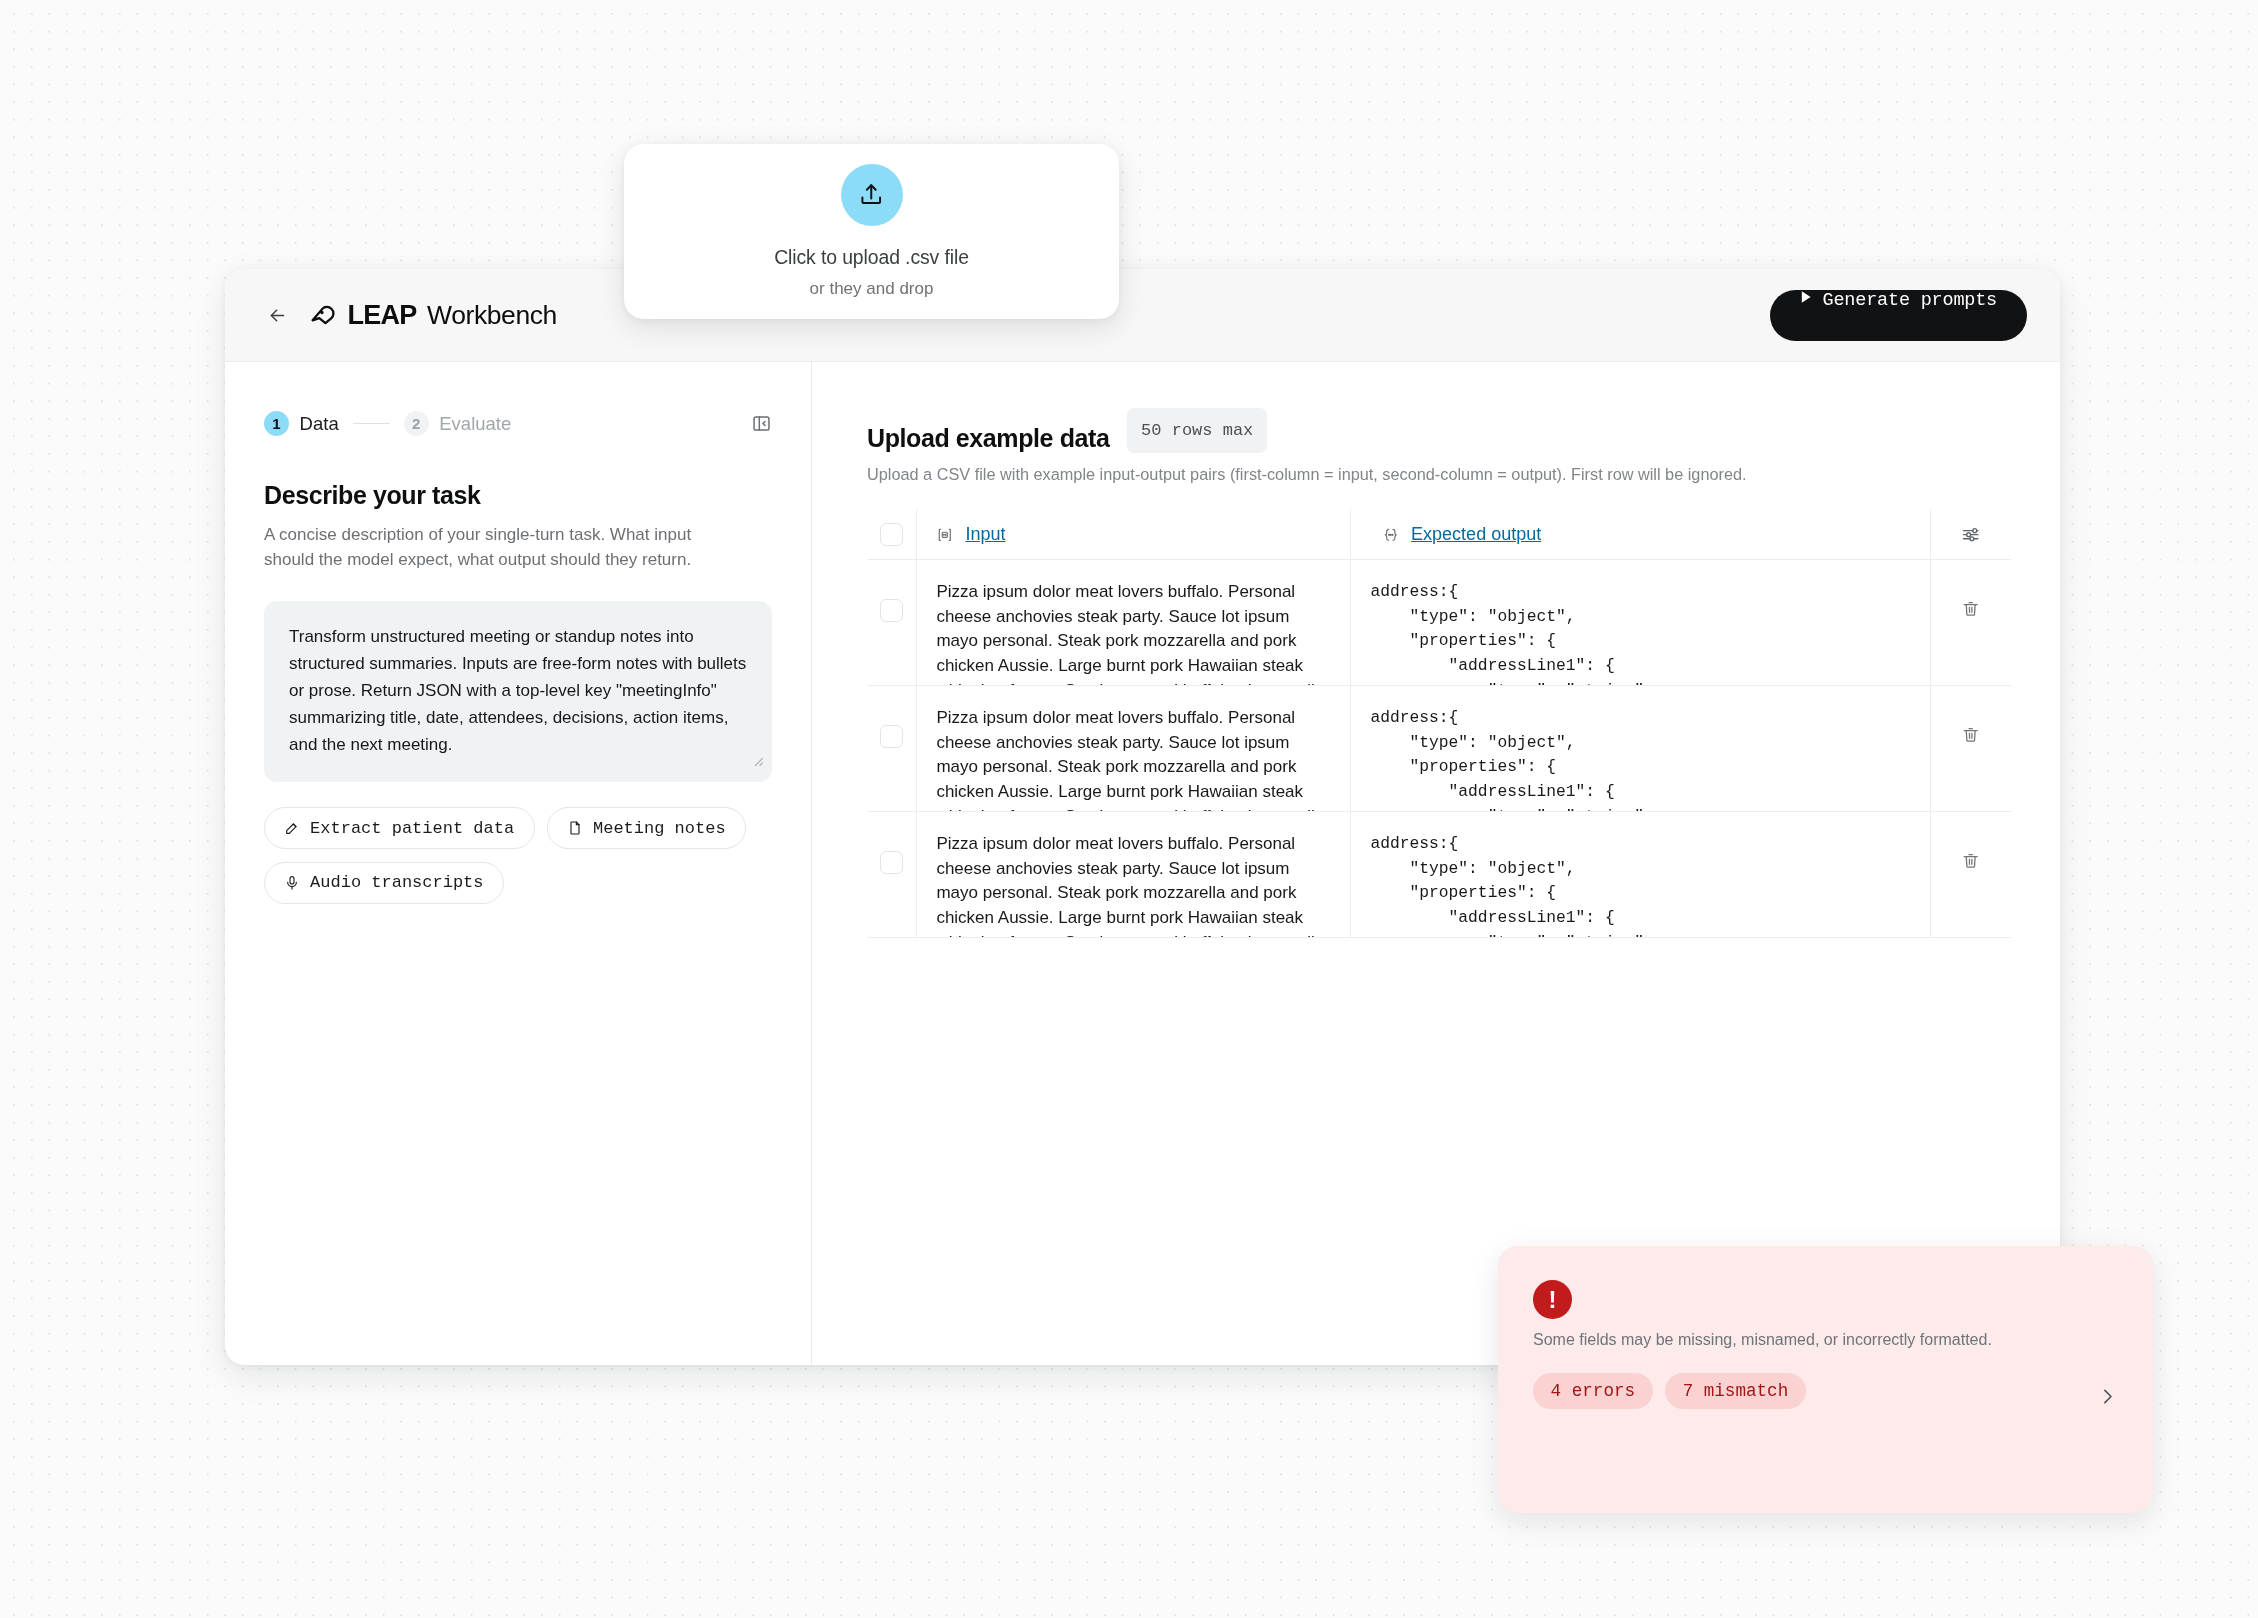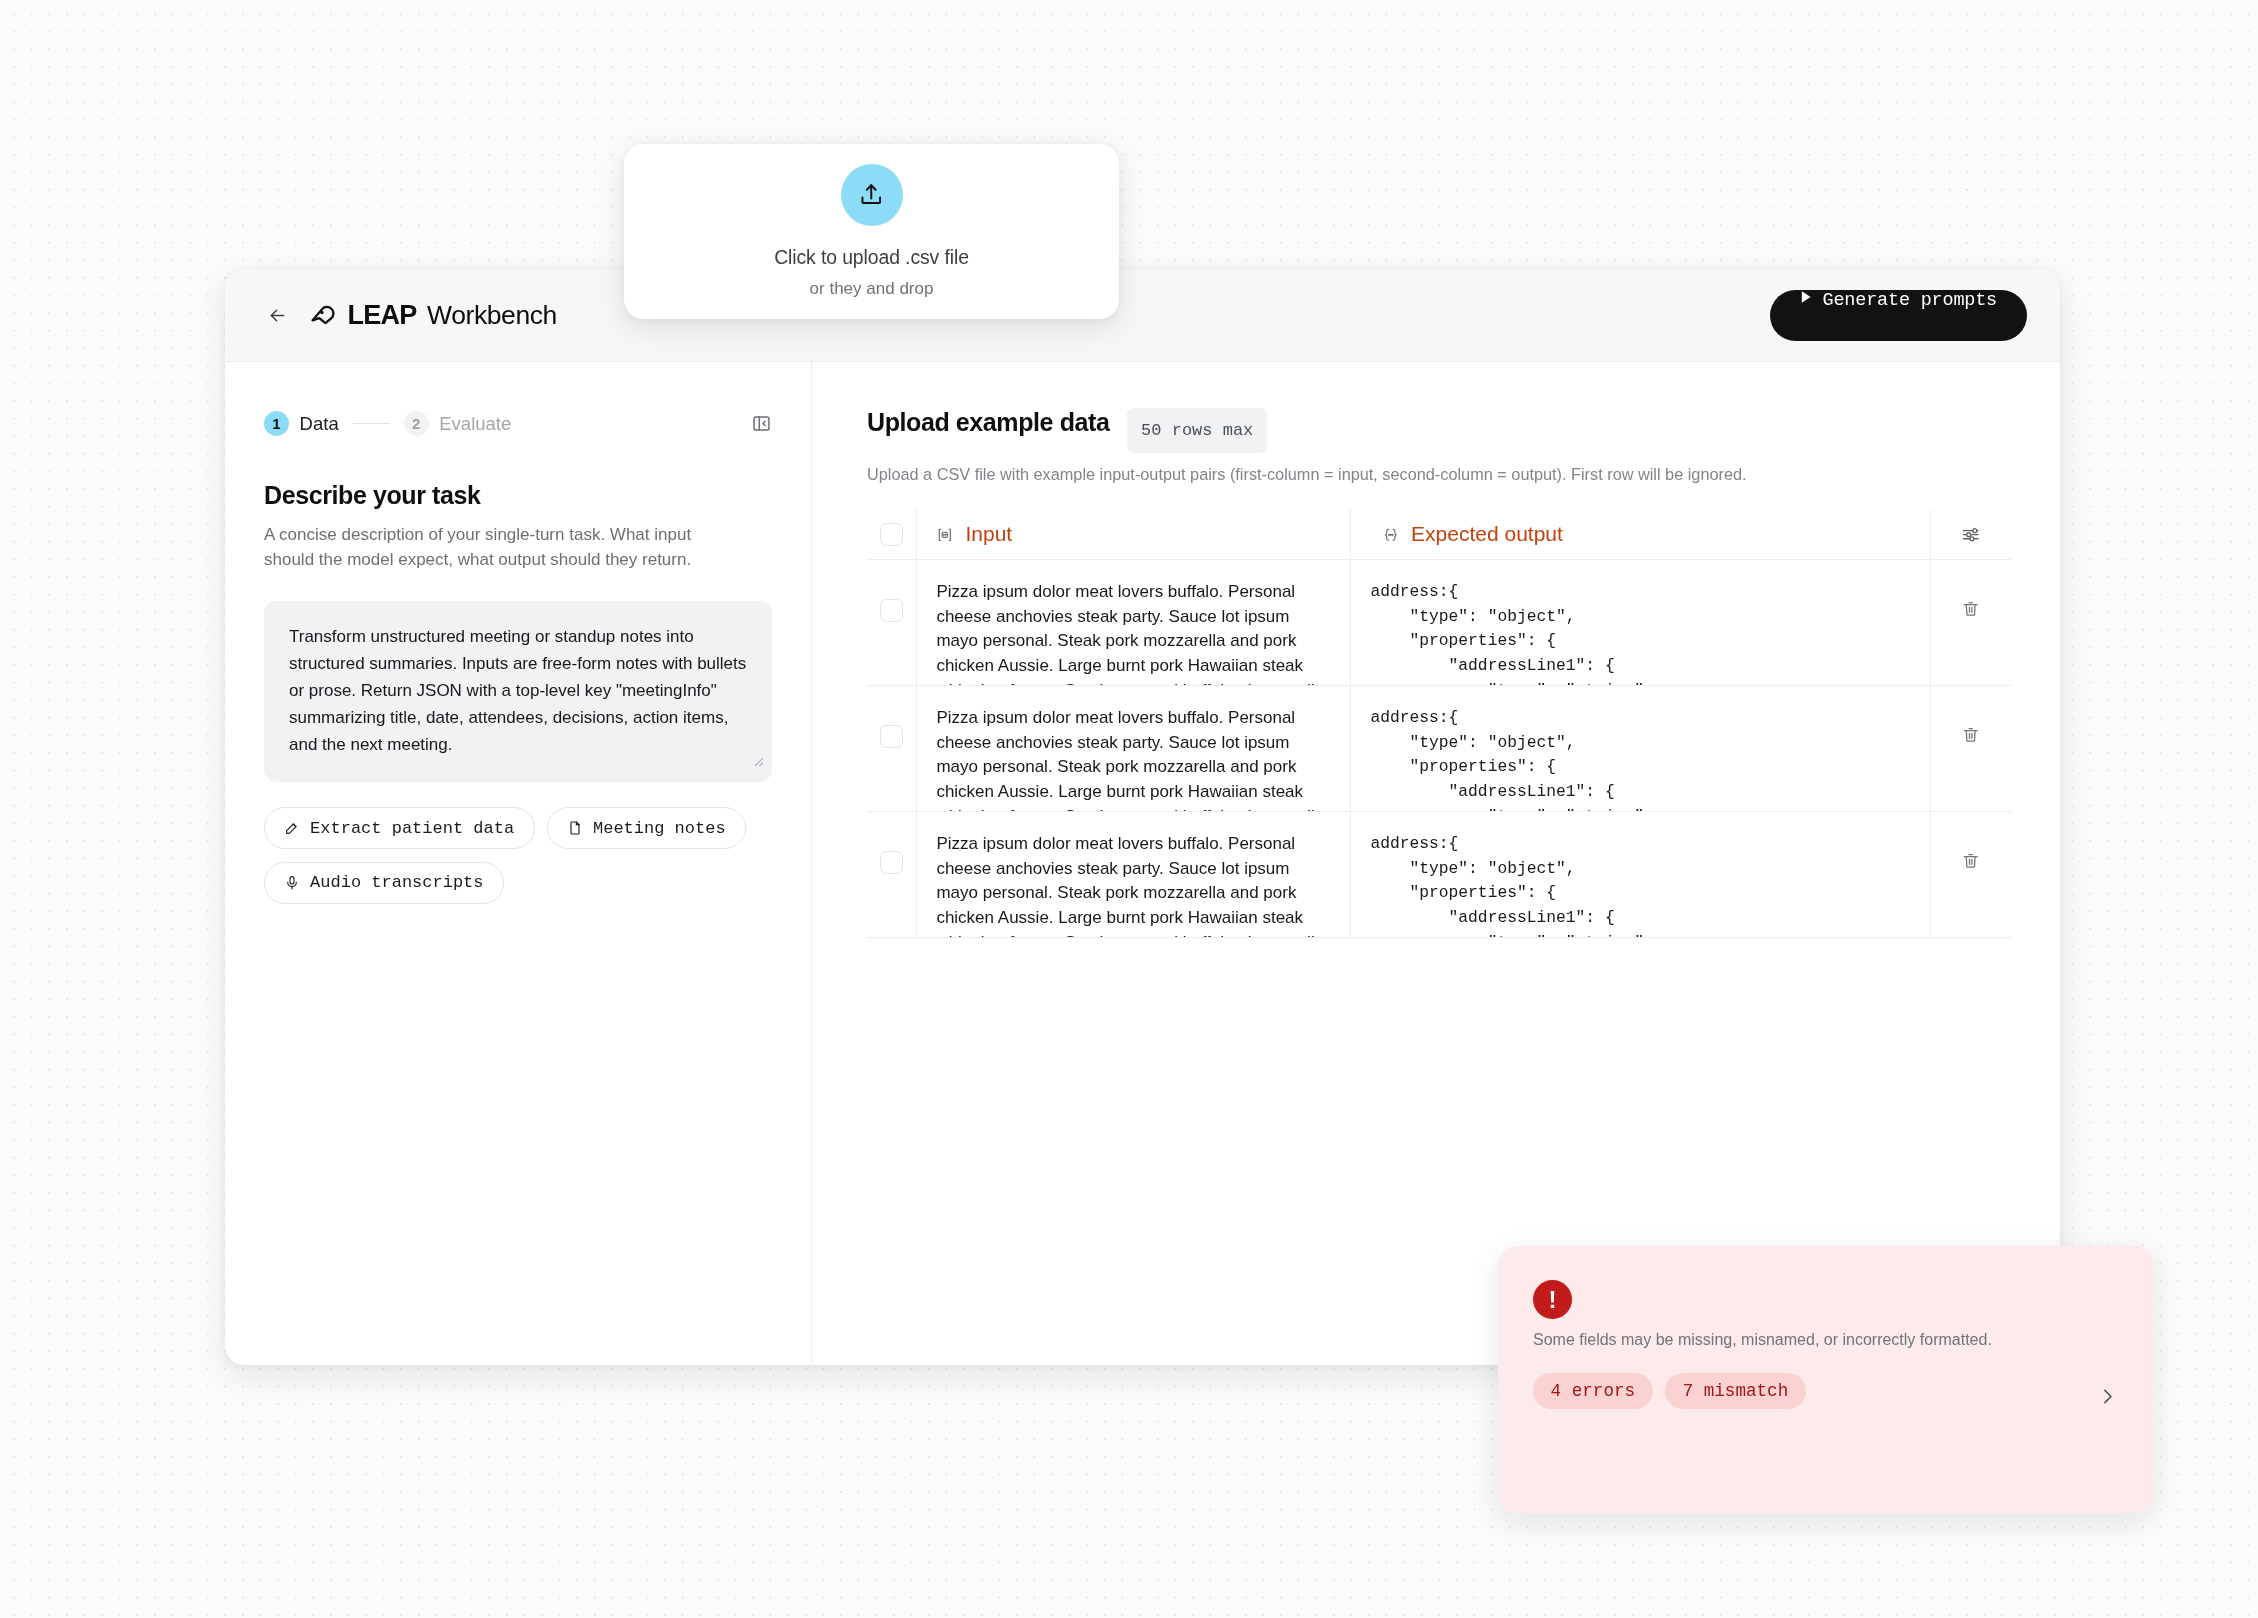--- a/index.html
+++ b/index.html
@@ -116,21 +116,21 @@
     border-radius: 881px; height: 42px;
     display: flex; align-items: center; gap: 9.7px;
     padding: 0 19.4px;
     font-family: "Liberation Mono", monospace;
     font-size: 17px; color:#1a1c1f;
     cursor: pointer;
   }
 
   
   .right { flex: 1; padding: 46px 49px 0 55px; overflow: hidden; }
-  .rhead { display: flex; align-items: flex-start; gap: 17.6px; }
+  .rhead { display: flex; align-items: flex-end; gap: 17.6px; }
   .rtitle { font-size: 25px; font-weight: 700; color:#0d0f11; letter-spacing:-0.4px; }
   .pill-max {
     background:#f1f2f3; border-radius: 7px; padding: 13px 14px;
     font-family:"Liberation Mono", monospace; font-size: 17px; color:#4c5055;
   }
   .rdesc { font-size: 16.3px; color:#818589; margin-top: 12.4px; }
 
   .banner {
     margin-top: 28px;
     background:#d6f3e3;
@@ -158,21 +158,21 @@
   .table { margin-top: 25px; border-top: 0; }
   .thead {
     display: flex; align-items: center;
     height: 51px;
     border-bottom: 0.9px solid #ededed;
   }
   .col-check { width: 49px; display:flex; align-items:center; justify-content:center; }
   .col-input { width: 434px; display:flex; align-items:center; gap: 11.5px; padding-left: 19.4px; border-left: 0.9px solid #ededed; height:100%; }
   .col-output { flex:1; display:flex; align-items:center; gap: 11.5px; padding-left: 31px; border-left: 0.9px solid #ededed; height:100%; }
   .col-act { width: 81px; display:flex; align-items:center; justify-content:center; border-left: 0.9px solid #ededed; height:100%;}
-  .th-label { font-size: 21px; color:#c2410c; }
+  .th-label { font-size: 18px; color:#0369a1;text-decoration:underline; }
 
   .cbox {
     width: 23px; height: 23px; border-radius: 6.2px;
     border: 1.4px solid #e2e3e4; background:#fff; cursor:pointer;
   }
 
   .trow { display:flex; border-bottom: 0.9px solid #ededed; min-height: 125px; }
   .trow .col-check { align-items: flex-start; padding-top: 39px; }
   .cell-input {
     width: 434px; padding: 19.4px 26.5px 7px 19.4px;

